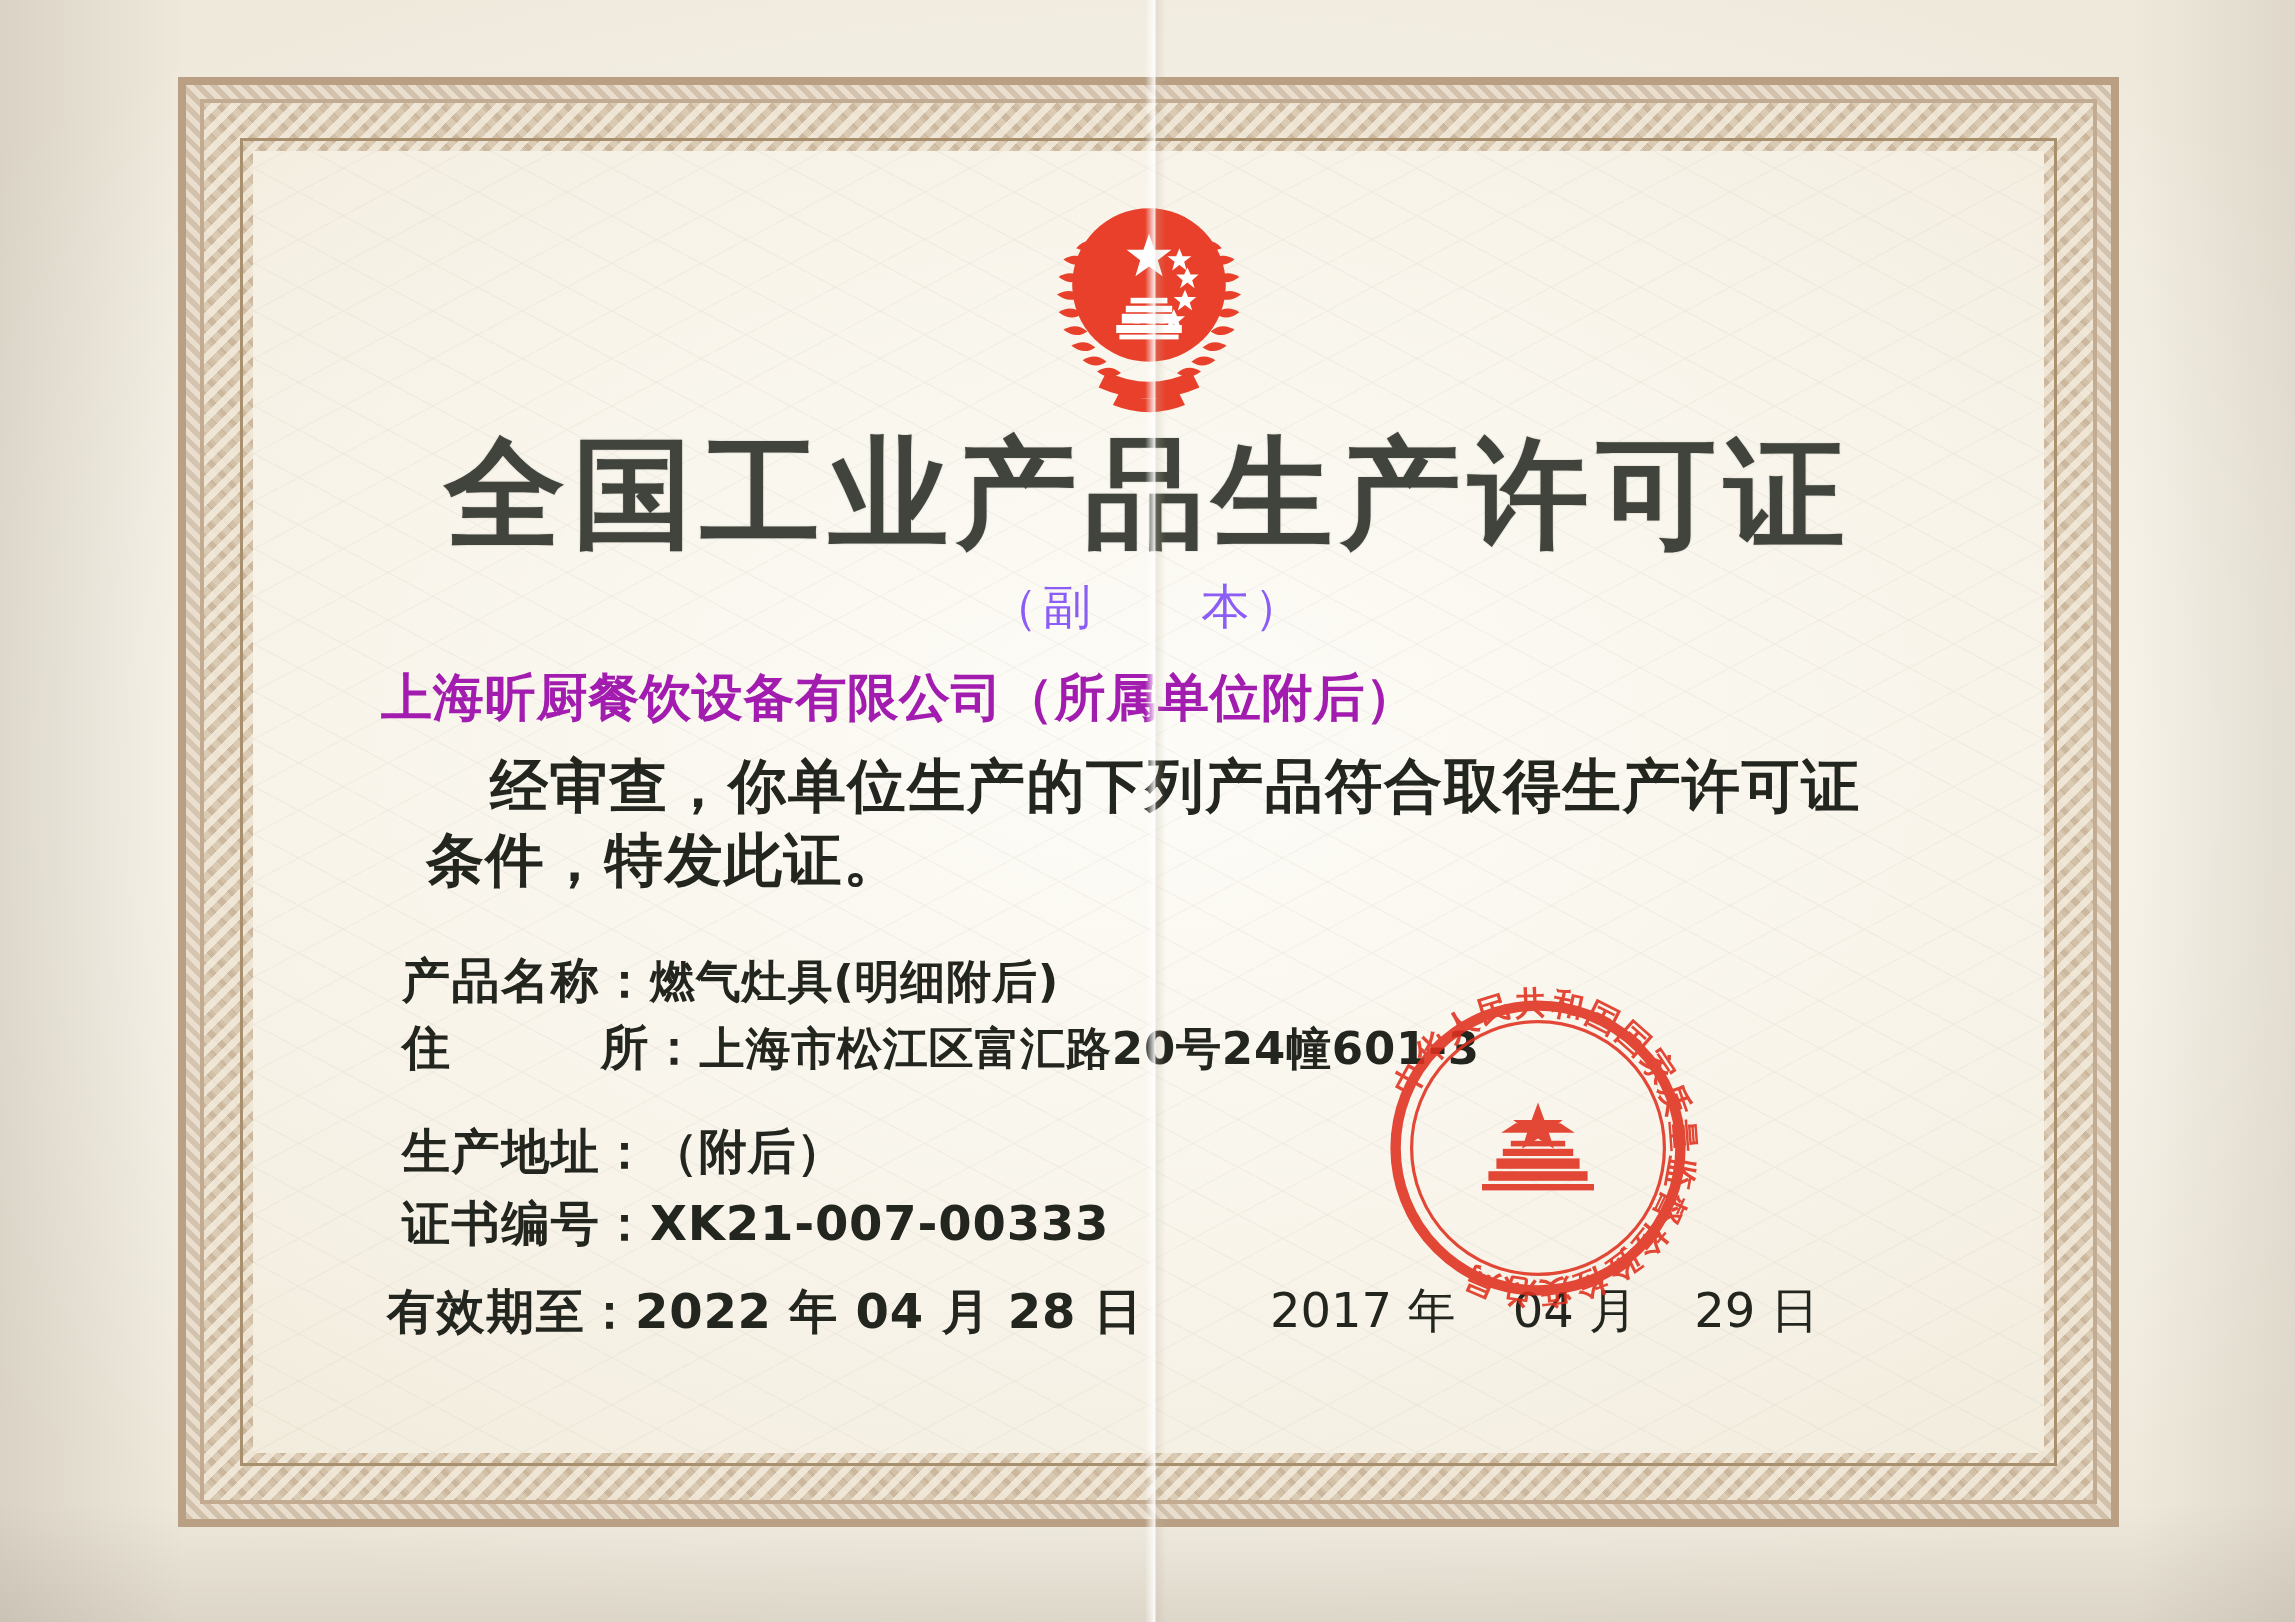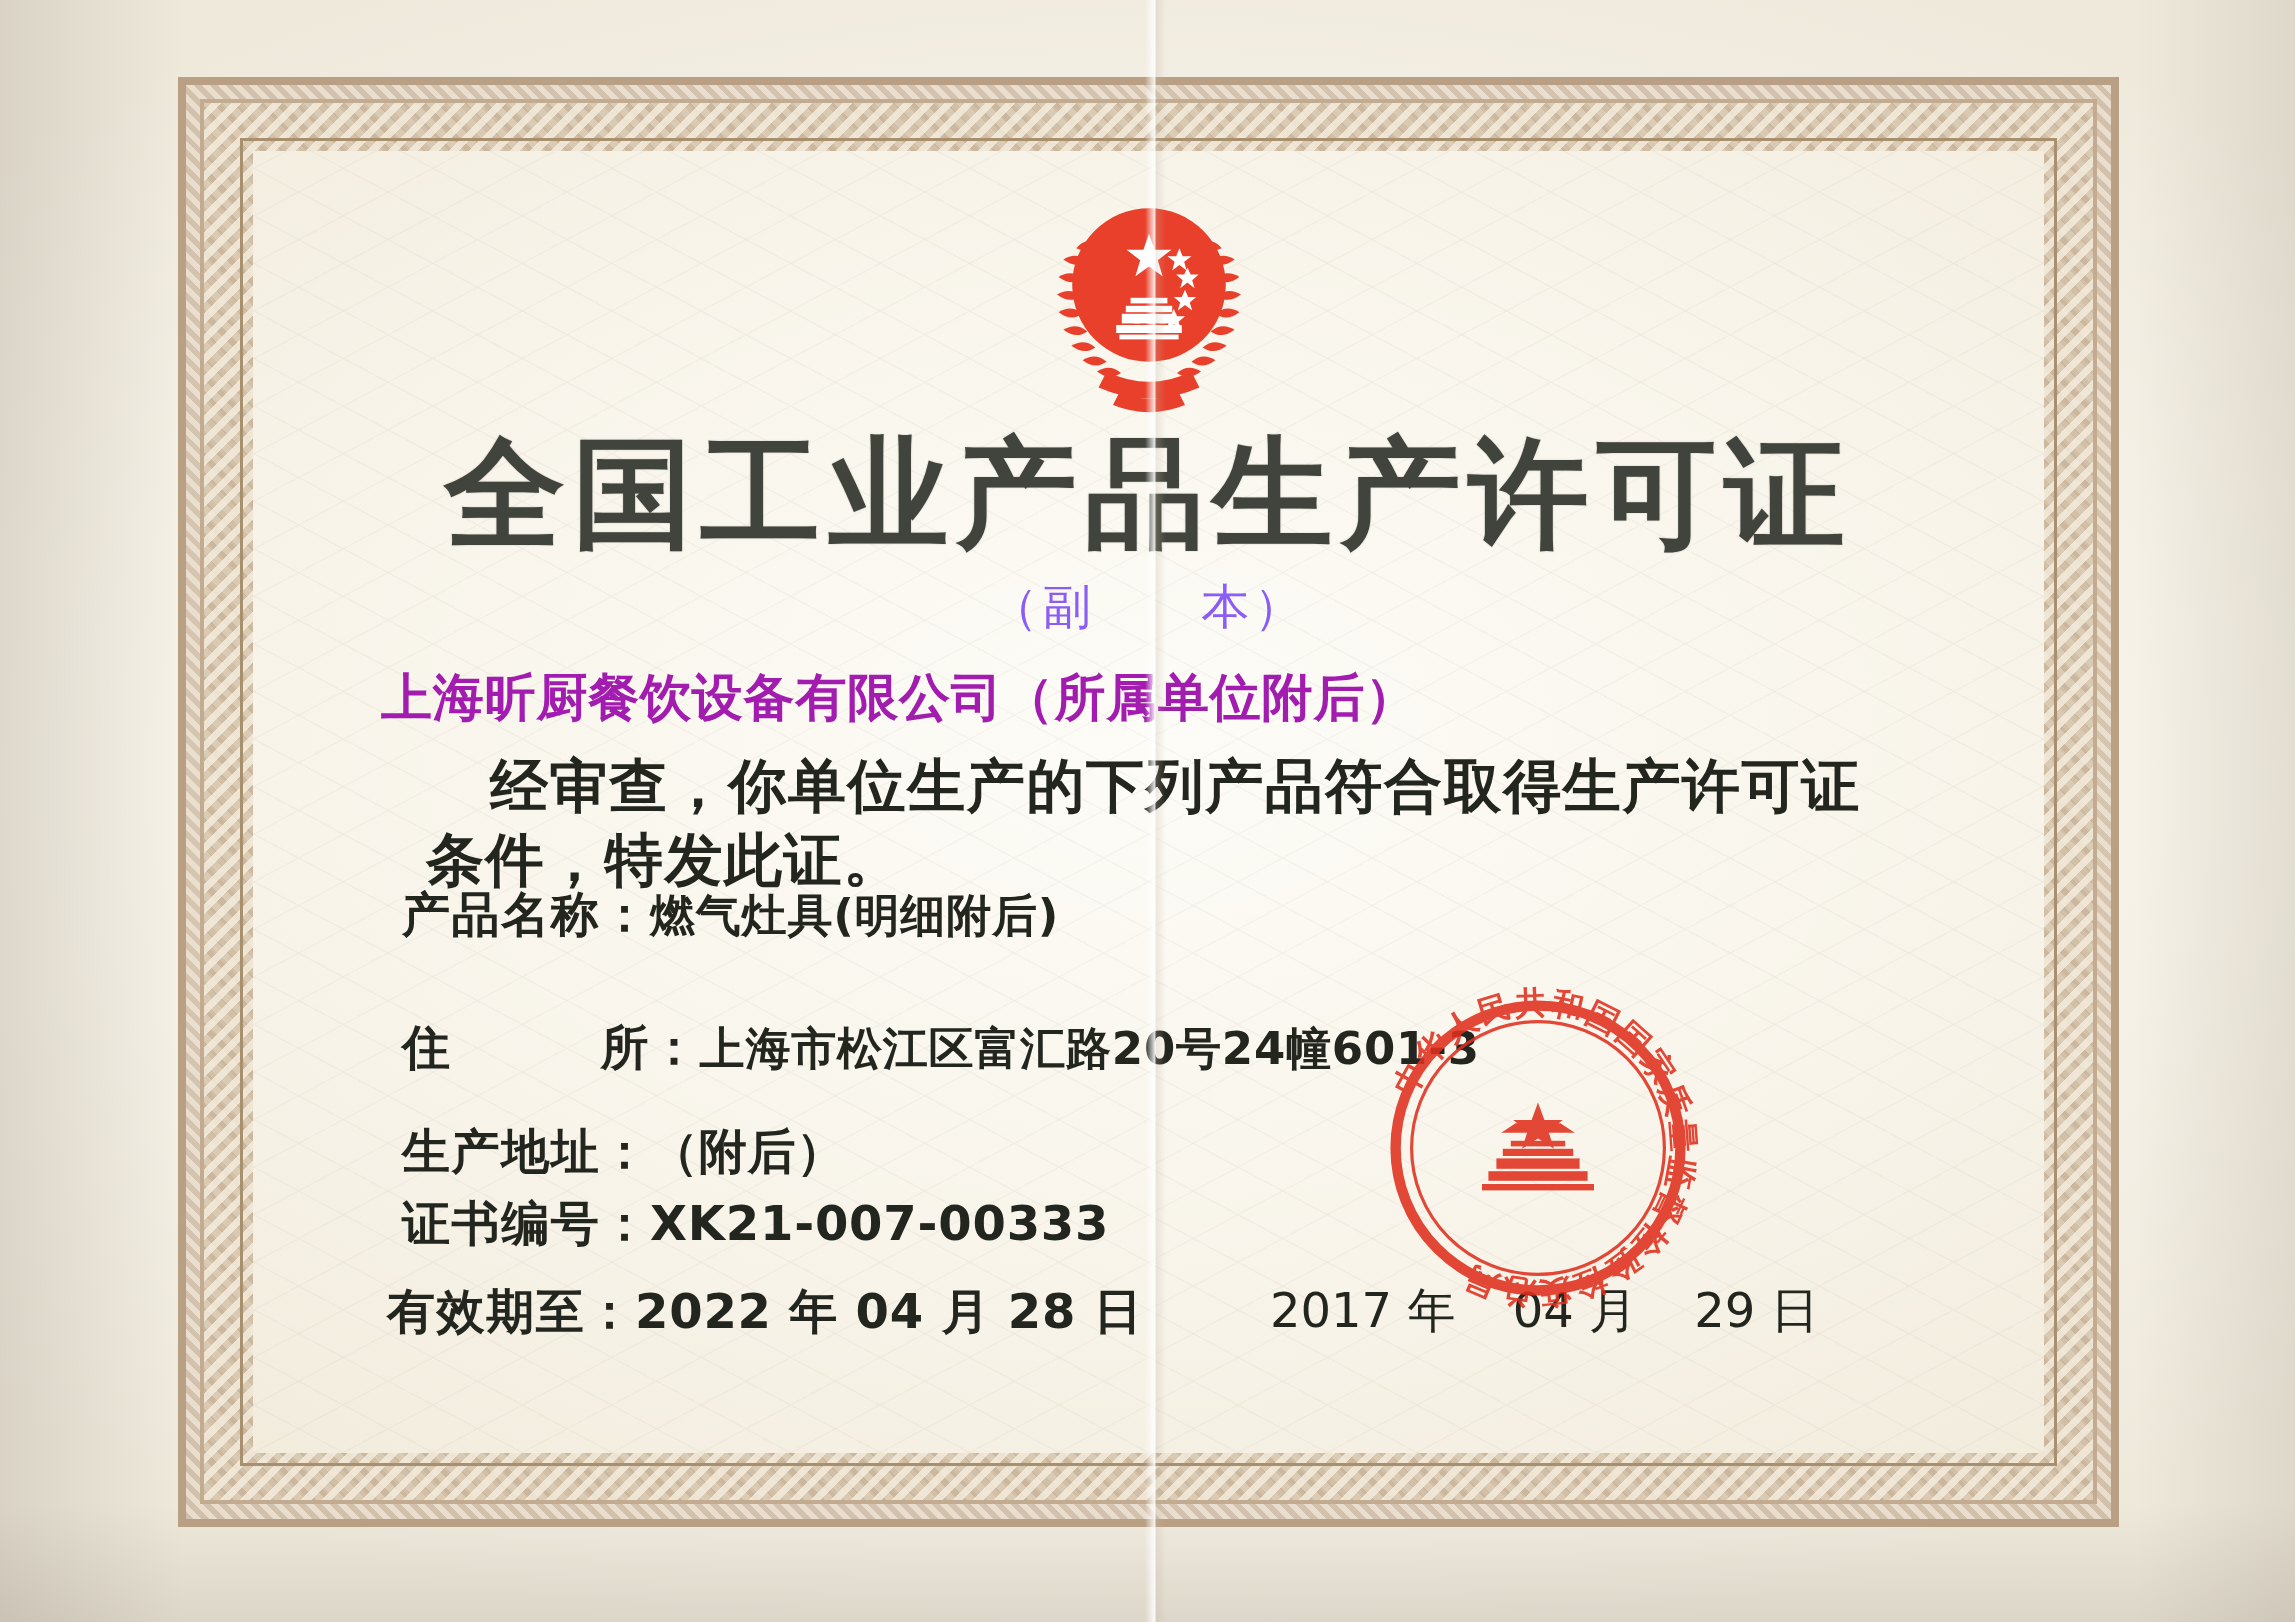--- a/index.html
+++ b/index.html
@@ -179,21 +179,21 @@
   .field .value { font-weight: bold; }
   .small-note {
     position: absolute;
     left: 128px;
     top: 1191px;
     font-size: 26px;
     color: #3b3d37;
     letter-spacing: 0.8px;
   }
 
-  .prod-name { left: 149px; top: 732px; }
+  .prod-name { left: 149px; top: 798px; }
   .prod-name .value { font-size: 45px; }
 
   .addr { left: 149px; top: 865px; }
   .addr .value { font-size: 45px; }
   .factory { left: 149px; top: 969px; }
   .cert-no { left: 149px; top: 1041px; }
   .valid { left: 134px; top: 1129px; }
 
   .issue-date {
     position: absolute;

